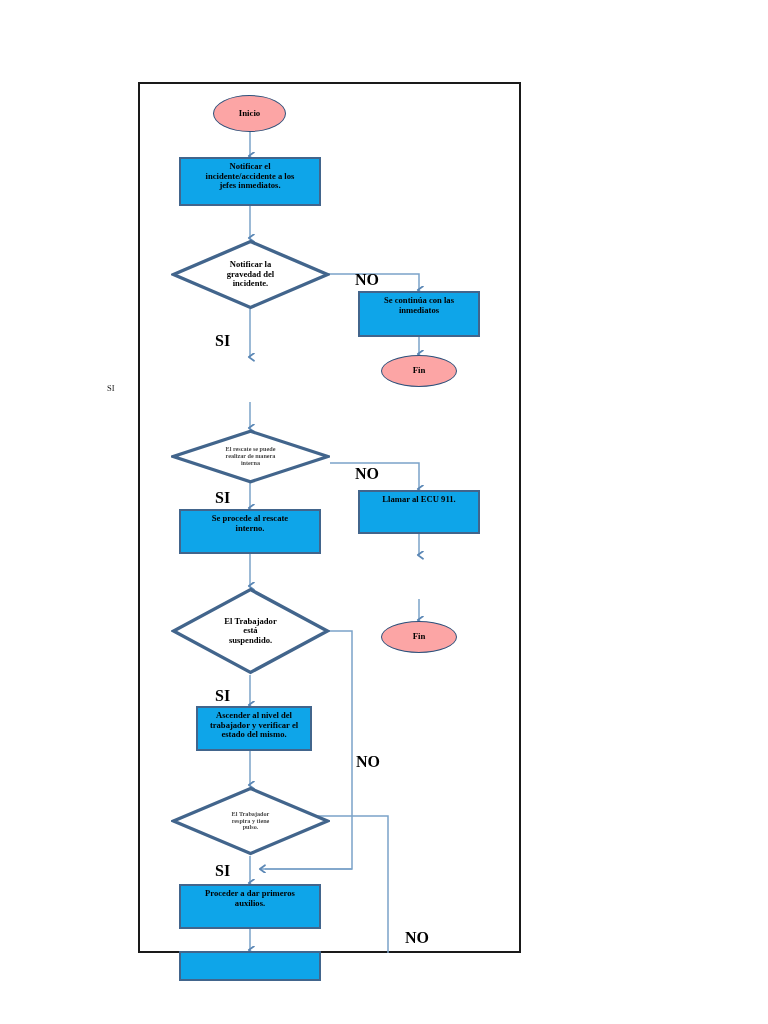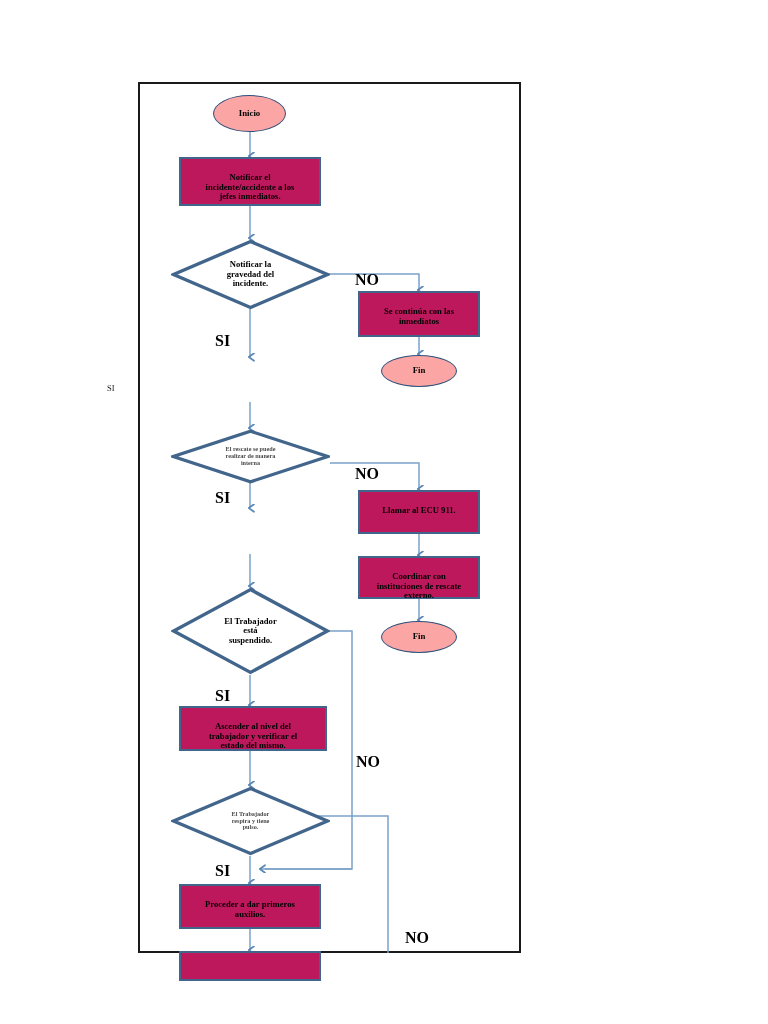--- a/index.html
+++ b/index.html
@@ -51,24 +51,24 @@
     display: block;
     width: 100%;
     padding: 0 4px;
     box-sizing: border-box;
     white-space: pre-line;
   }
 
   
   .proc {
     border: 2.2px solid #42658c;
-    background: #be185d;
+    background: #0ea5e9;
     font-size: 8.6px;
     align-items: flex-start;
-    padding-top: 14px;
+    padding-top: 3px;
   }
 
   
   .term {
     border: 1.9px solid #2d527c;
     background: #fca5a5;
     border-radius: 50%;
     font-size: 8.8px;
   }
 
@@ -216,41 +216,40 @@
     </svg>
     <span class="node-text">El rescate se puede
 realizar de manera
 interna</span>
   </div>
 
   <div class="node proc" style="left:358px; top:490px; width:122px; height:44px;">
     <span class="node-text">Llamar al ECU 911.</span>
   </div>
 
-  <div class="node proc" style="left:358px; top:556px; width:122px; height:43px;">
-    <span class="node-text">Coordinar con
-instituciones de rescate
-externo.</span>
-  </div>
 
   <div class="node term" style="left:381px; top:621px; width:76px; height:32px;">
     <span class="node-text">Fin</span>
   </div>
 
+  <div class="node proc" style="left:179px; top:509px; width:142px; height:45px;">
+    <span class="node-text">Se procede al rescate
+interno.</span>
+  </div>
 
   <div class="node dec dec-lg" style="left:171px; top:587px; width:159px; height:88px;">
     <svg viewBox="0 0 159 88" preserveAspectRatio="none">
       <polygon points="79.5,2.6 156.4,44 79.5,85.4 2.6,44" fill="#ffffff" stroke="#42658c" stroke-width="3.4"></polygon>
     </svg>
     <span class="node-text">El Trabajador
 está
 suspendido.</span>
   </div>
 
-  <div class="node proc" style="left:179px; top:706px; width:148px; height:45px;">
+  <div class="node proc" style="left:196px; top:706px; width:116px; height:45px;">
     <span class="node-text">Ascender al nivel del
 trabajador y verificar el
 estado del mismo.</span>
   </div>
 
   <div class="node dec dec-sm" style="left:171px; top:786px; width:159px; height:70px;">
     <svg viewBox="0 0 159 70" preserveAspectRatio="none">
       <polygon points="79.5,2.5 156.5,35 79.5,67.5 2.5,35" fill="#ffffff" stroke="#42658c" stroke-width="3.2"></polygon>
     </svg>
     <span class="node-text">El Trabajador

